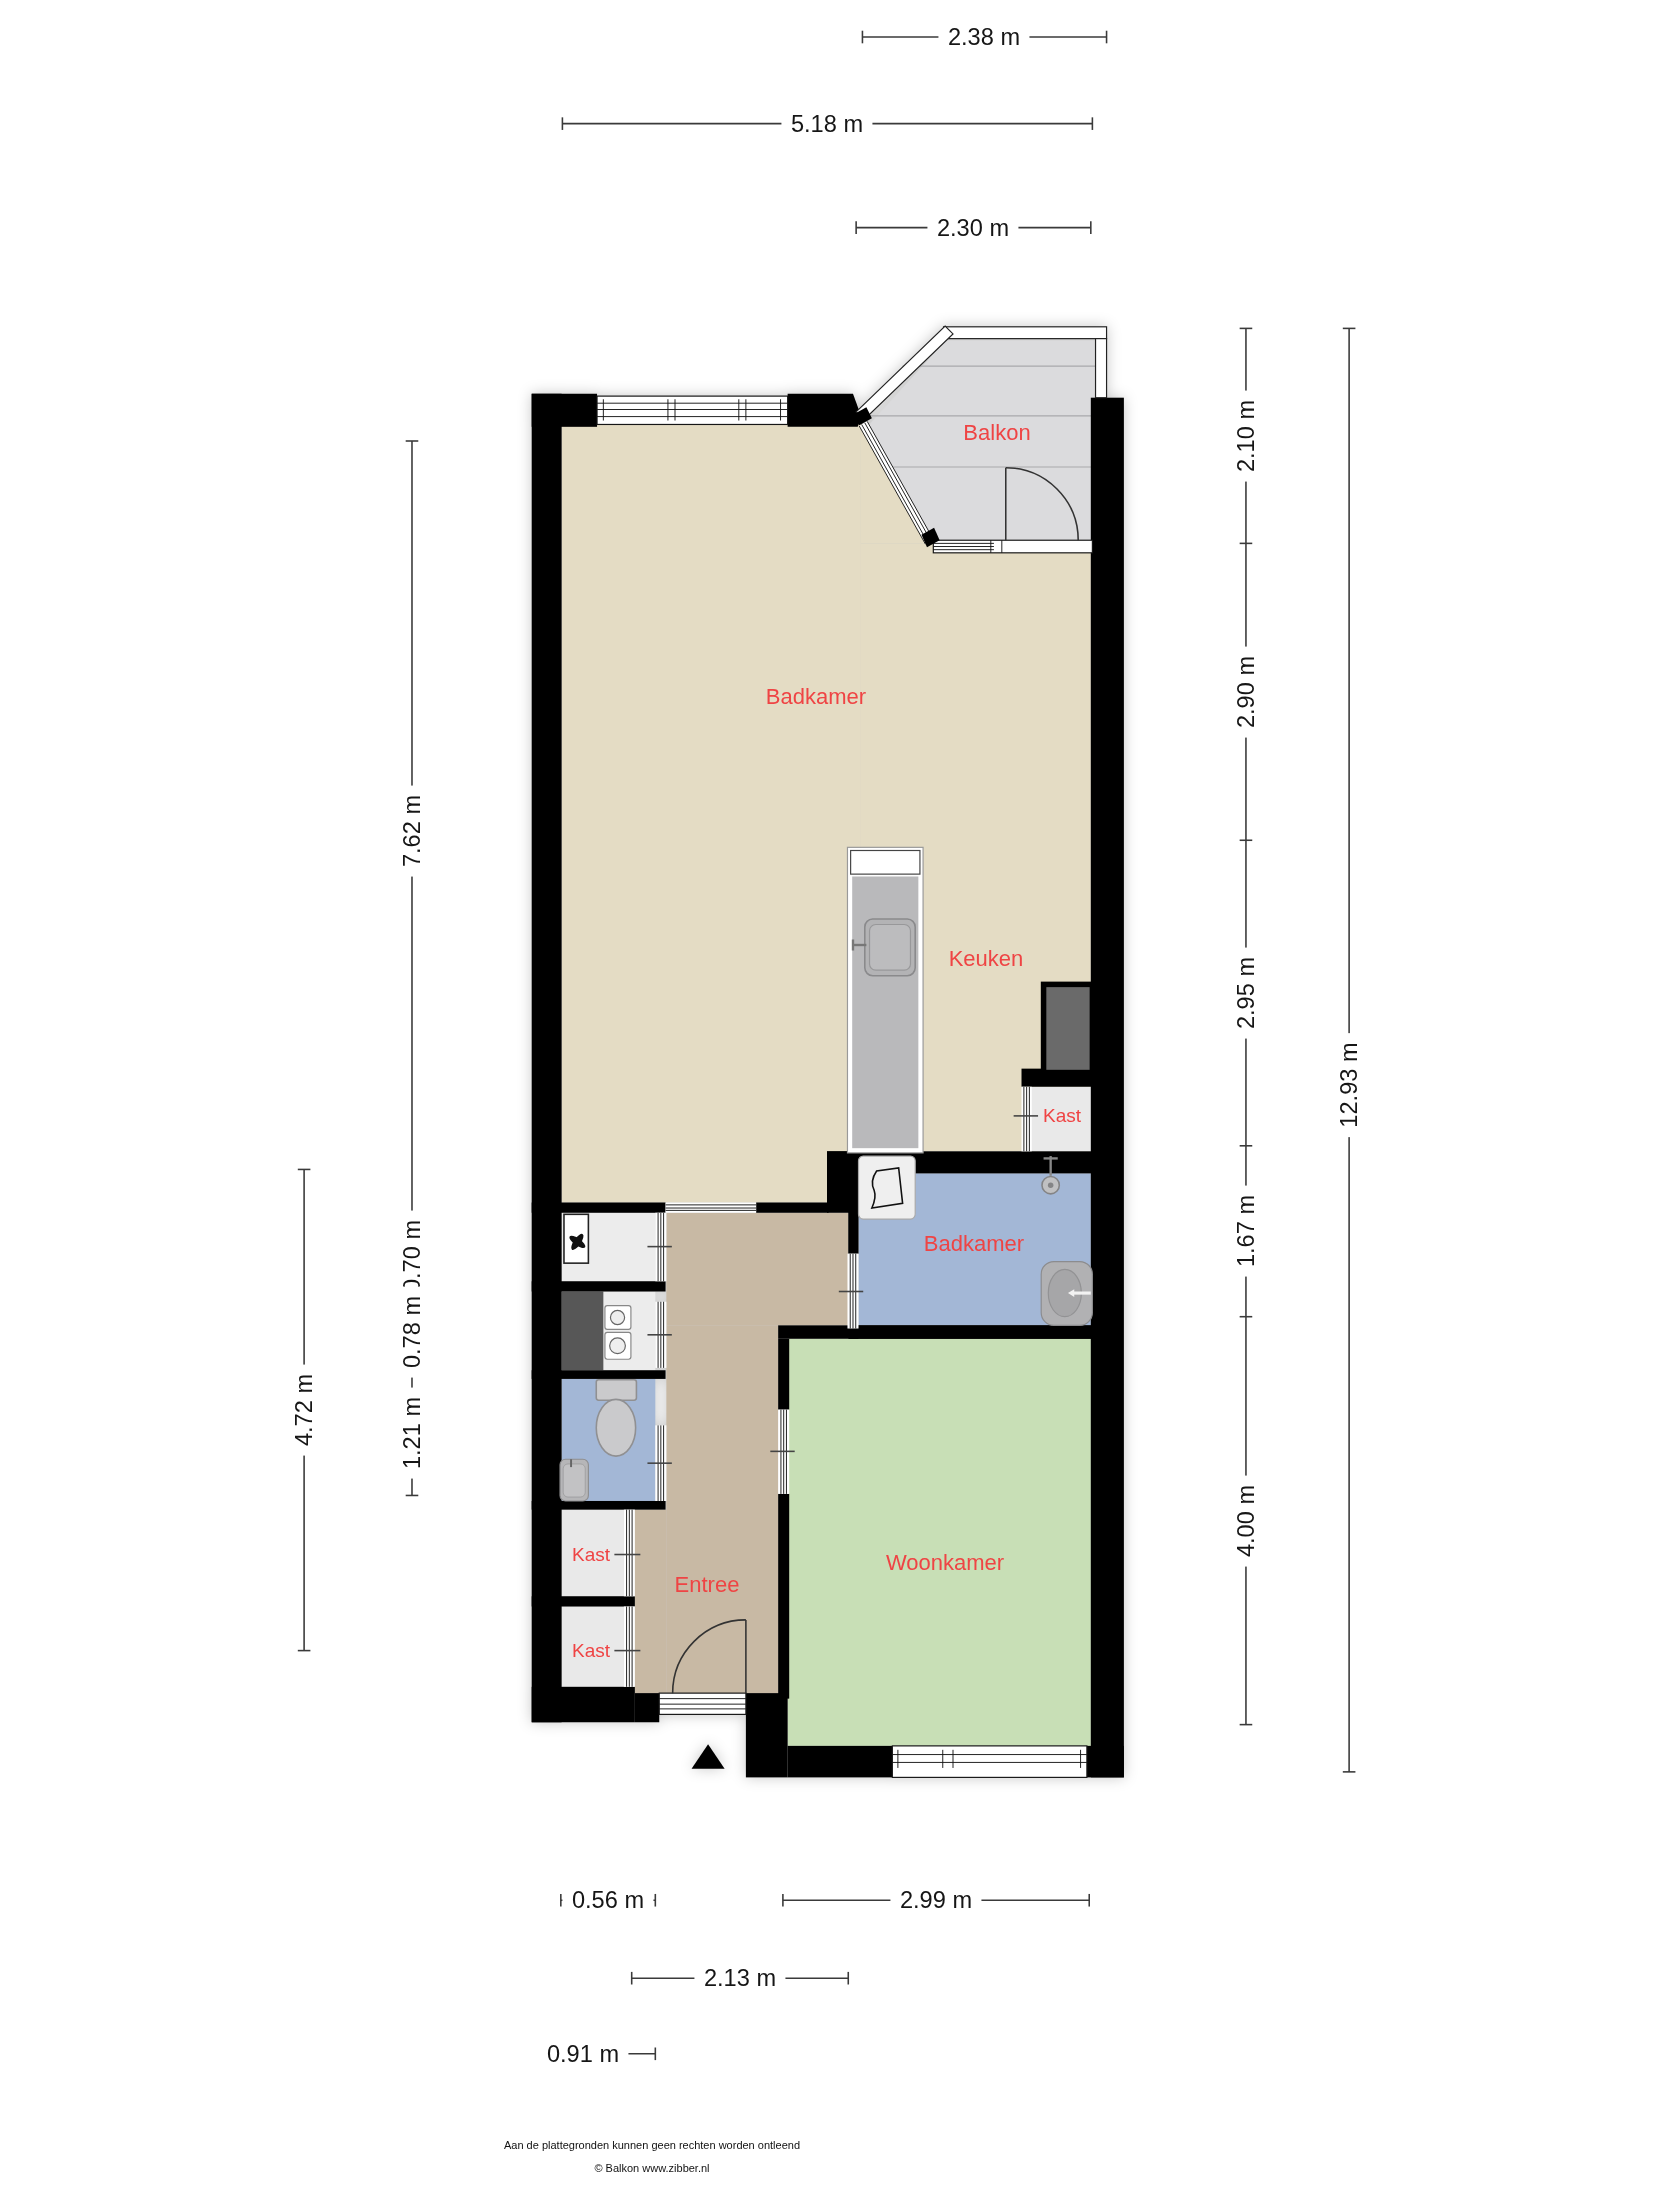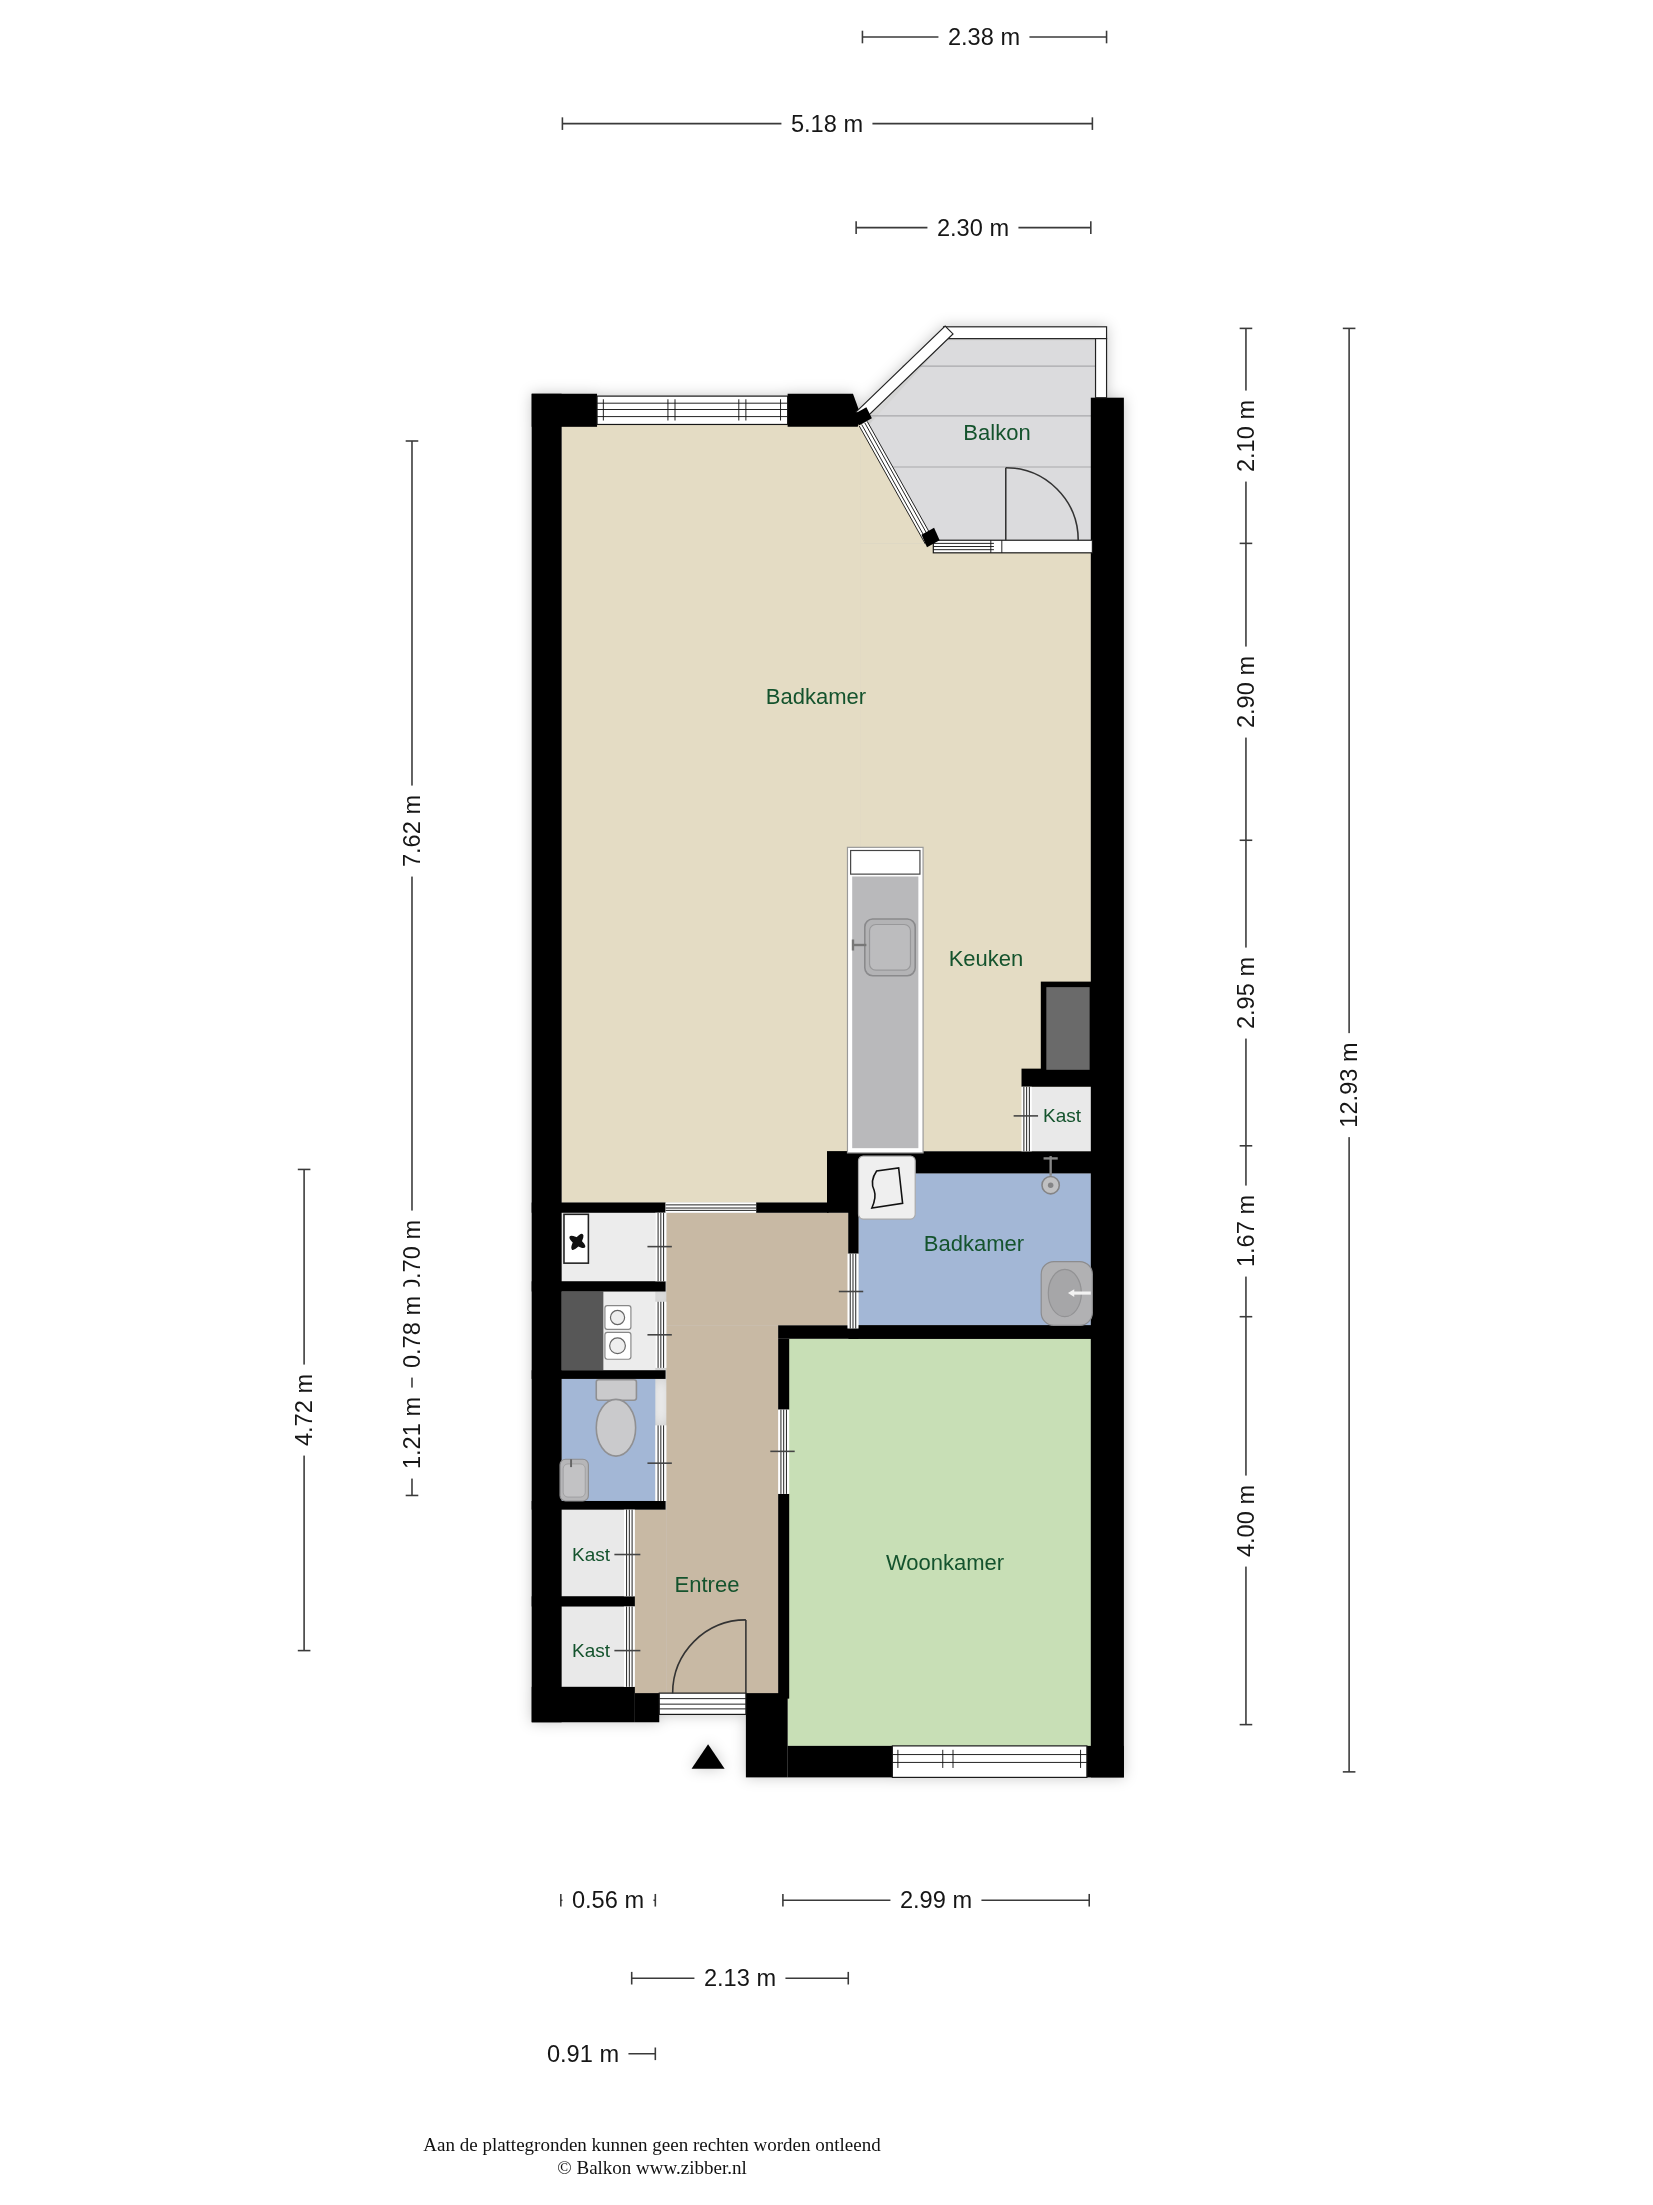--- a/index.html
+++ b/index.html
@@ -16,27 +16,27 @@
   .floor-utility{fill:#ececec;}
   .floor-balcony{fill:var(--c-balcony,#dbdbdd);}
   .seam{stroke:#a9a9ab;stroke-width:1.5;}
   .win{fill:#fff;stroke:#161616;stroke-width:1.5;}
   .winline{stroke:#161616;stroke-width:1.2;fill:none;}
   .rail{fill:#fff;stroke:#222;stroke-width:1.5;}
   .doorline{stroke:#333;stroke-width:2;fill:none;}
   .dimline{stroke:#3a3a3a;stroke-width:2;}
   .leader{stroke:#444;stroke-width:2;}
   .lbl{position:absolute;transform:translate(-50%,-50%);white-space:nowrap;
-       font-size:22px;color:#14532d;}
+       font-size:22px;color:#ef4444;}
   .lbl-small{font-size:19px;}
   .dim{position:absolute;transform:translate(-50%,-50%);white-space:nowrap;
        font-size:23.6px;background:#fff;padding:0 9.5px;color:#161616;}
   .dim-v{transform:translate(-50%,-50%) rotate(-90deg);}
   .footer-line{position:absolute;transform:translate(-50%,-50%);white-space:nowrap;
-       font-size:19px;color:#111;font-family:Liberation Serif, serif;}
+       font-size:11px;color:#111;}
 </style>
 </head>
 <body>
 
 <svg id="plan-svg" width="1654" height="2205" viewBox="0 0 2100 2800">
 
   <g>
     <rect class="floor-living" x="713" y="537" width="380" height="990"></rect>
     <polygon class="floor-living" points="1093,537 1183,690 1093,690"></polygon>
     <rect class="floor-living" x="1093" y="690" width="292" height="772"></rect>

